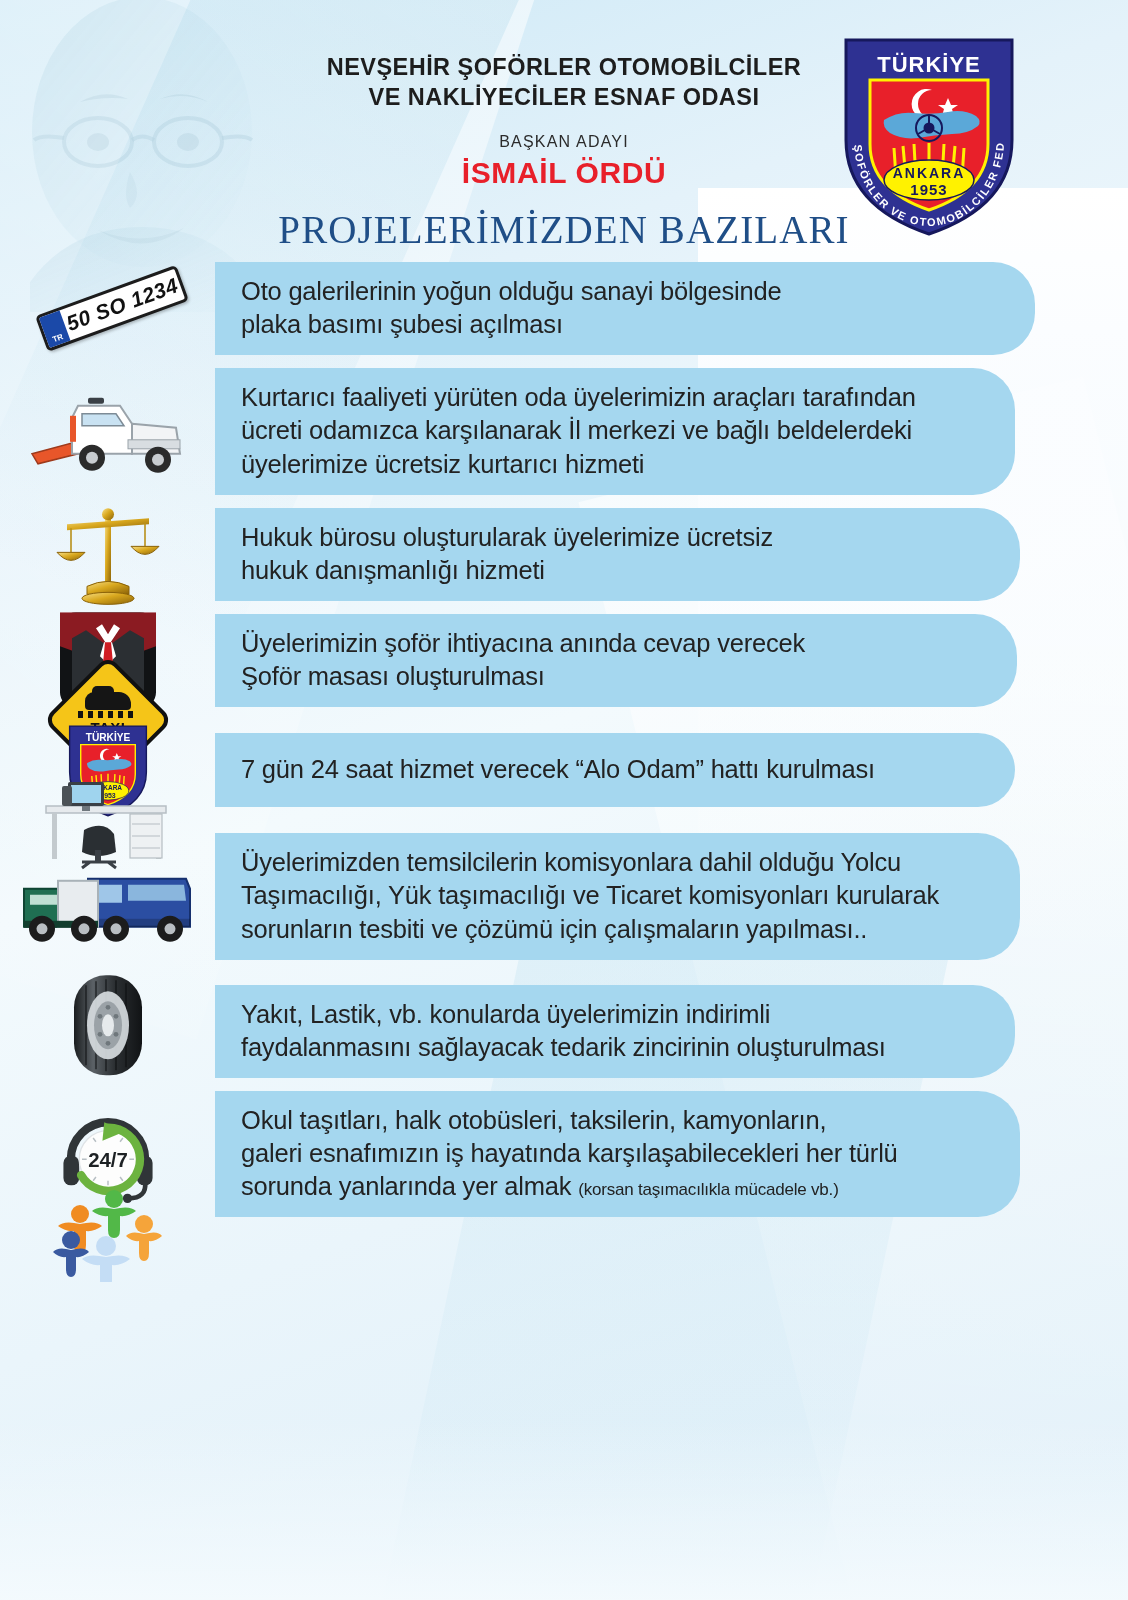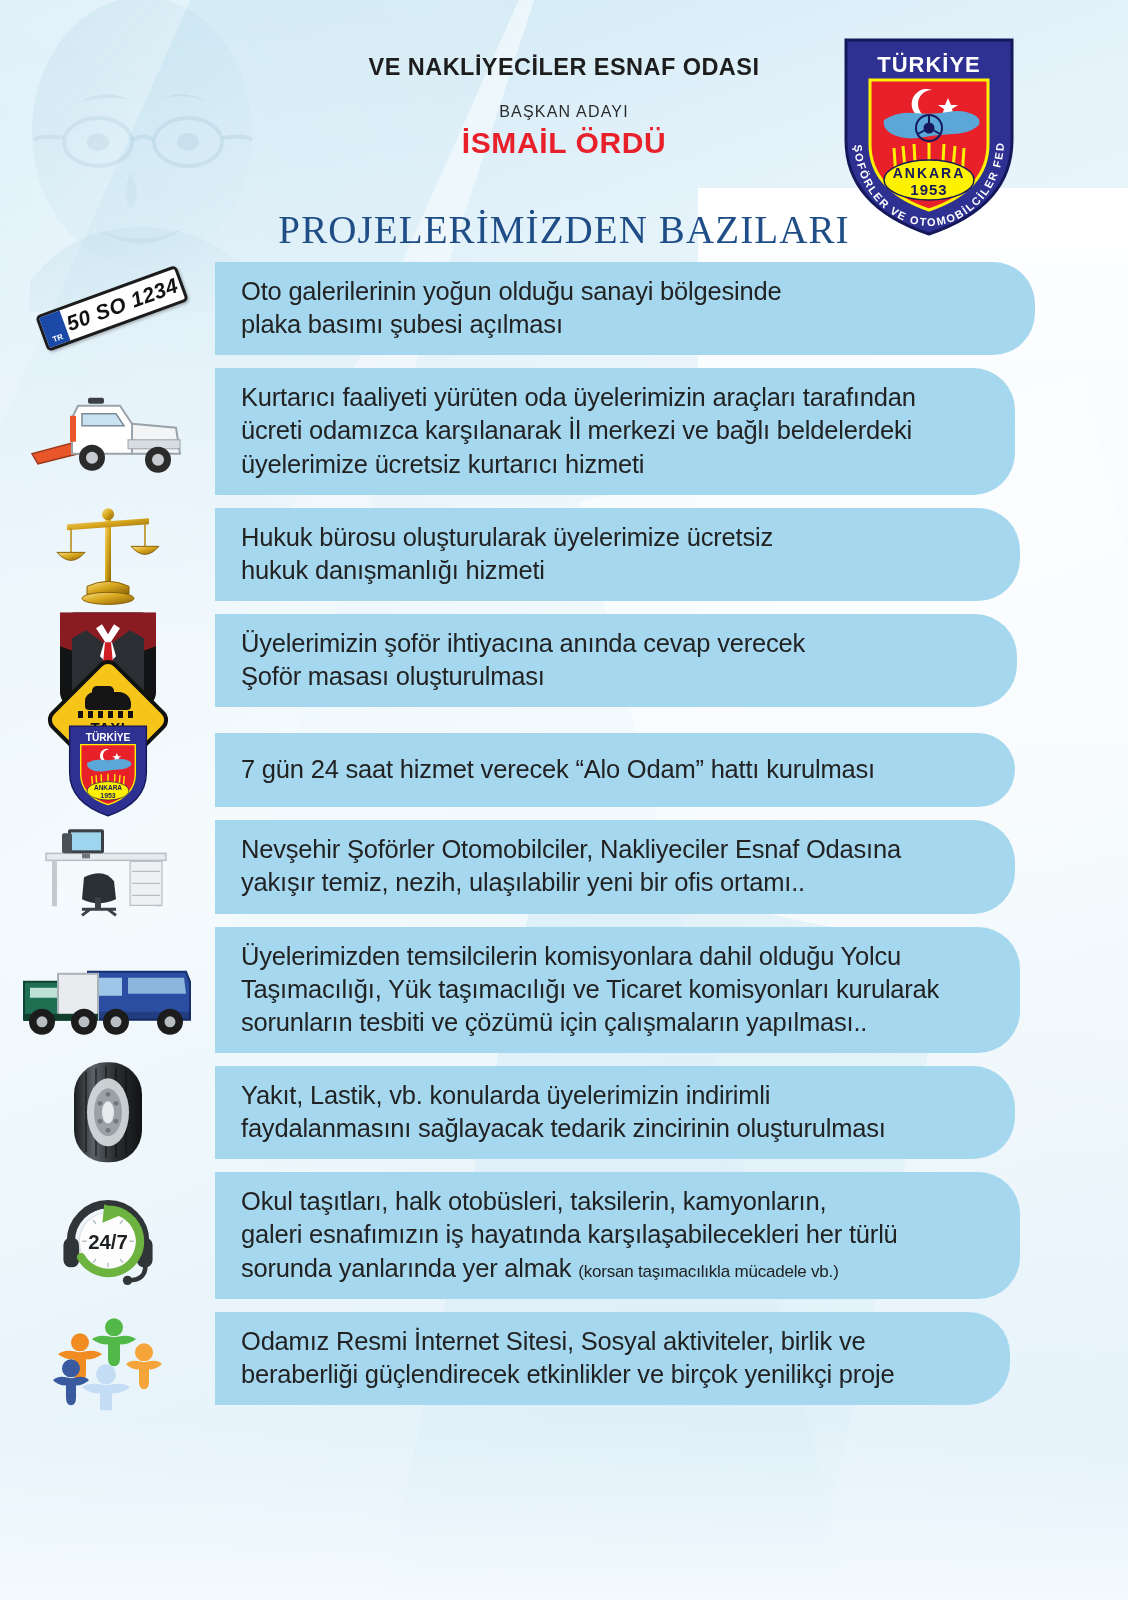--- a/index.html
+++ b/index.html
@@ -173,21 +173,21 @@
 
   
   .w1 { width: 820px; }
   .w2 { width: 800px; }
   .w3 { width: 805px; }
   .w4 { width: 802px; }
   .w5 { width: 800px; }
   .w6 { width: 800px; }
   .w7 { width: 800px; }
   .w8 { width: 805px; }
-  .w9 { width: 800px; }
+  .w9 { width: 800px; margin-top: 12px; }
   .w10 { width: 805px; }
   .w11 { width: 795px; }
 
   
   .plate {
     width: 150px; height: 38px;
     background: #ffffff;
     border: 3px solid #1c1c1c;
     border-radius: 5px;
     display: flex;
@@ -300,20 +300,21 @@
       <ellipse cx="208" cy="160" rx="11" ry="9"></ellipse>
       <path d="M100 120 q24 -14 48 -3 -24 -3 -48 3z"></path>
       <path d="M180 117 q24 -11 48 3 -24 -10 -48 -3z"></path>
       <path d="M150 190 q14 24 0 36 -8 -12 0 -36z" fill-opacity=".2"></path>
       <path d="M118 248 q44 18 86 -2 -40 30 -86 2z" fill-opacity=".25"></path>
     </g>
   </svg>
 
   <div class="header">
     <div class="org-block">
+      <div class="org-line">NEVŞEHİR ŞOFÖRLER OTOMOBİLCİLER</div>
       <div class="org-line">VE NAKLİYECİLER ESNAF ODASI</div>
       <div class="role-line">BAŞKAN ADAYI</div>
       <div class="name-line">İSMAİL ÖRDÜ</div>
     </div>
   </div>
 
   <svg class="emblem" viewBox="0 0 186 214">
     <defs>
       <path id="arcLeftBig" d="M22 118 A 72 86 0 0 1 48 32"></path>
       <path id="arcBottomBig" d="M18 112 A 76 86 0 0 0 93 198 A 76 86 0 0 0 168 112"></path>
@@ -482,24 +483,20 @@
           <rect x="92" y="44" width="32" height="44" fill="#eef1f3" stroke="#b6bec4" stroke-width="1.2"></rect>
           <path d="M94 54 h28 M94 66 h28 M94 78 h28" stroke="#b6bec4" stroke-width="1.2"></path>
           <rect x="30" y="12" width="36" height="24" rx="2" fill="#3a4046"></rect>
           <rect x="33" y="15" width="30" height="18" fill="#9fd4ee"></rect>
           <rect x="44" y="36" width="8" height="5" fill="#6f777d"></rect>
           <rect x="24" y="16" width="10" height="20" rx="2" fill="#4b5257"></rect>
           <path d="M46 60 q20 -10 30 4 l2 18 q-18 8 -34 0 z" fill="#2a2f33"></path>
           <rect x="57" y="80" width="6" height="12" fill="#3a4046"></rect>
           <path d="M44 92 h34 M52 92 l-8 6 M70 92 l8 6" stroke="#3a4046" stroke-width="3" fill="none"></path>
         </svg>
-      </div>
-      <div class="bar w7">
-        <div class="bar-text">Nevşehir Şoförler Otomobilciler, Nakliyeciler Esnaf Odasına
-yakışır temiz, nezih, ulaşılabilir yeni bir ofis ortamı..</div>
       </div>
     </div>
 
     <div class="item">
       <div class="icon-wrap">
         <svg width="180" height="104" viewBox="0 0 180 104">
 
           <path d="M70 34 L168 34 L172 44 L172 82 L70 82 Z" fill="#2b4ea2" stroke="#16306e" stroke-width="2"></path>
           <path d="M76 40 L104 40 L104 58 L76 58 Z" fill="#9fc6e8"></path>
           <path d="M110 40 L166 40 L168 56 L110 56 Z" fill="#8ab6dd"></path>
@@ -606,20 +603,16 @@
             <circle cx="19" cy="62" r="9"></circle>
             <path d="M19 72 q14 -4 18 2 q-7 6 -13 5 l0 12 q0 8 -5 8 t-5 -8 l0 -12 q-7 1 -13 -5 q5 -6 18 -2z"></path>
           </g>
 
           <g fill="#c4ddf5">
             <circle cx="54" cy="68" r="10"></circle>
             <path d="M54 79 q18 -4 24 2 q-9 7 -18 6 l0 15 q0 8 -6 8 t-6 -8 l0 -15 q-9 1 -18 -6 q6 -6 24 -2z"></path>
           </g>
         </svg>
       </div>
-      <div class="bar w11">
-        <div class="bar-text">Odamız Resmi İnternet Sitesi, Sosyal aktiviteler, birlik ve
-beraberliği güçlendirecek etkinlikler ve birçok yenilikçi proje</div>
-      </div>
     </div>
 
   </div>
 </div>
 
 </body></html>

